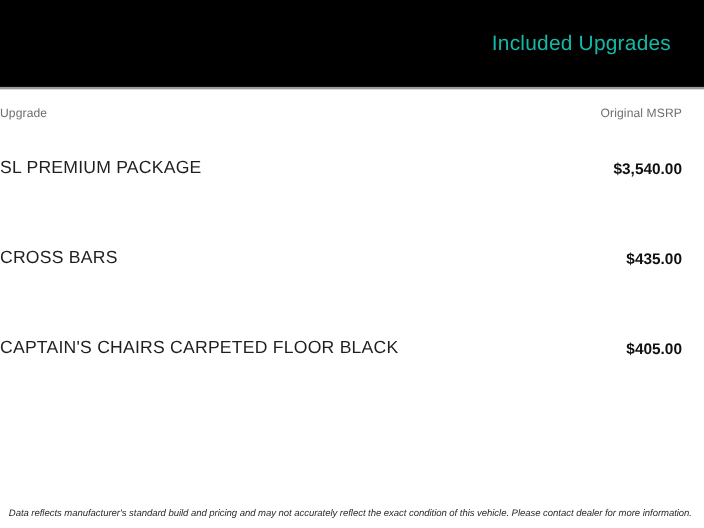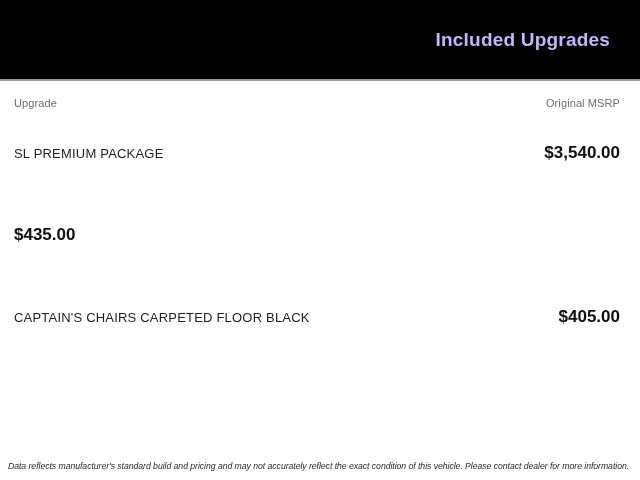--- a/index.html
+++ b/index.html
@@ -19,53 +19,53 @@
     height: 81px;
     background: #000000;
     border-bottom: 2px solid #9a9a9a;
     display: flex;
     align-items: center;
     justify-content: flex-end;
     padding-right: 30px;
     box-sizing: border-box;
   }
   .banner-title {
-    color: #c4b5fd;
+    color: #14b8a6;
     font-size: 19px;
-    font-weight: 700;
+    font-weight: 400;
     letter-spacing: 0.2px;
   }
   .content {
-    padding: 0 20px 0 14px;
+    padding: 0 20px 0 0;
   }
   .col-headers {
     display: flex;
     justify-content: space-between;
     align-items: baseline;
     padding-top: 16px;
     height: 15px;
   }
   .col-header {
     font-size: 11px;
     color: #6e6e6e;
     letter-spacing: 0.1px;
   }
   .row {
     height: 82px;
     display: flex;
     justify-content: space-between;
     align-items: center;
   }
   .row-name {
-    font-size: 13px;
+    font-size: 16px;
     color: #1f1f1f;
     letter-spacing: 0.2px;
   }
   .row-price {
-    font-size: 17px;
+    font-size: 14px;
     font-weight: 700;
     color: #0f0f0f;
   }
   .disclaimer {
     position: absolute;
     left: 8px;
     right: 8px;
     top: 461px;
     font-size: 8.7px;
     font-style: italic;
@@ -90,20 +90,21 @@
       <span class="col-header">Original MSRP</span>
     </div>
 
     <div id="rows-container">
       <div class="row">
         <span class="row-name">SL PREMIUM PACKAGE</span>
         <span class="row-price">$3,540.00</span>
       </div>
 
       <div class="row">
+        <span class="row-name">CROSS BARS</span>
         <span class="row-price">$435.00</span>
       </div>
 
       <div class="row">
         <span class="row-name">CAPTAIN'S CHAIRS CARPETED FLOOR BLACK</span>
         <span class="row-price">$405.00</span>
       </div>
 
     </div>
 

